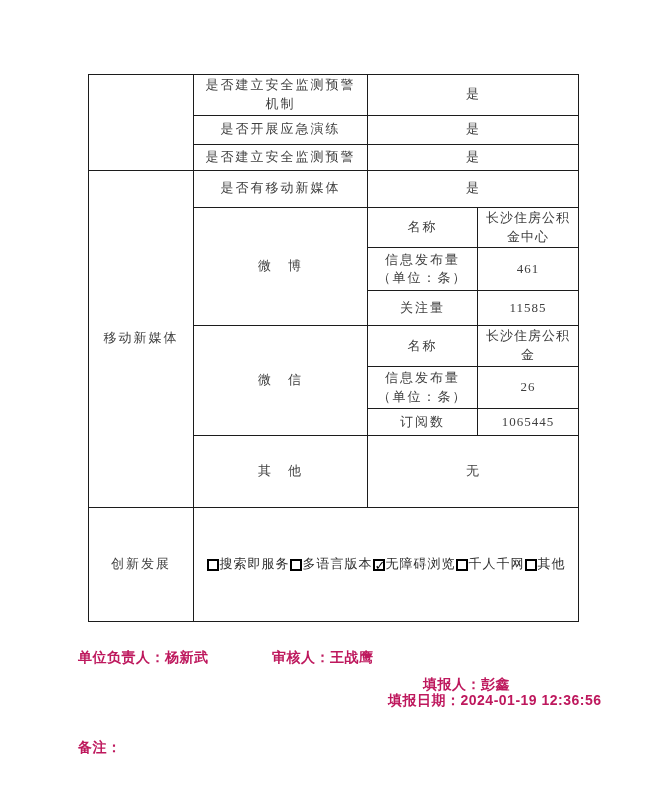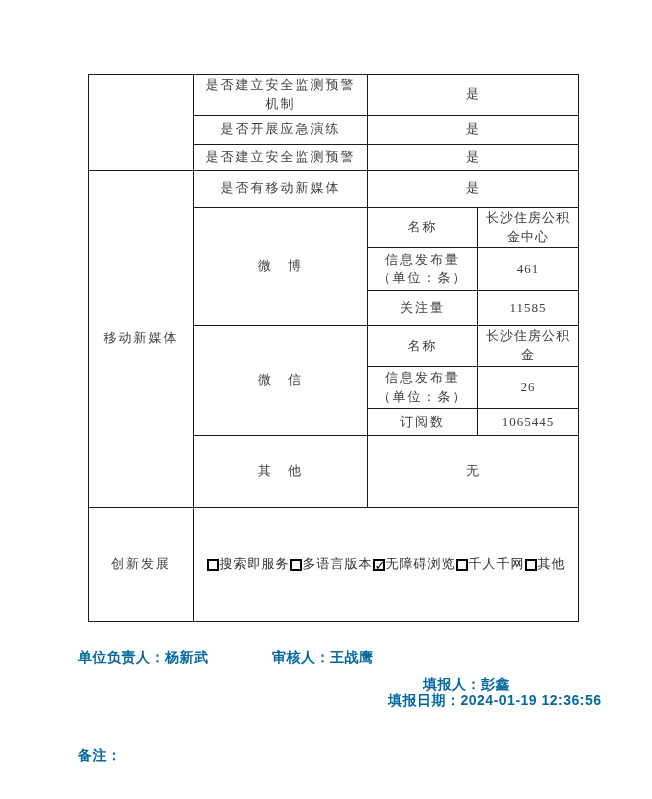--- a/index.html
+++ b/index.html
@@ -48,29 +48,29 @@
     margin-right: 1px; letter-spacing: 0;
     font-family: "DejaVu Sans", sans-serif;
     font-weight: bold; font-size: 13px; line-height: 9px;
     color: #000; text-align: center; overflow: visible; white-space: nowrap;
   }
 
   
   .foot {
     position: absolute; white-space: nowrap;
     font-family: "Liberation Sans", "DejaVu Sans", sans-serif;
-    font-weight: bold; font-size: 14px; color: #0369a1;
+    font-weight: bold; font-size: 14px; color: #be185d;
     letter-spacing: 0.5px;
   }
   .f-unit    { left: 78px;  top: 649px; }
   .f-review  { left: 272px; top: 649px; }
   .f-filler  { left: 423px; top: 648px; margin-top: 28px; }
   .f-phone   { left: 78px;  top: 693px; }
   .f-date    { left: 388px; top: 692px; }
-  .f-remarks { left: 78px;  top: 739px; margin-top: 8px; }
+  .f-remarks { left: 78px;  top: 739px; }
 </style>
 </head>
 <body>
 
 <div class="sheet">
 
   <table class="report">
     <colgroup>
         <col class="c1">
         <col class="c2">

